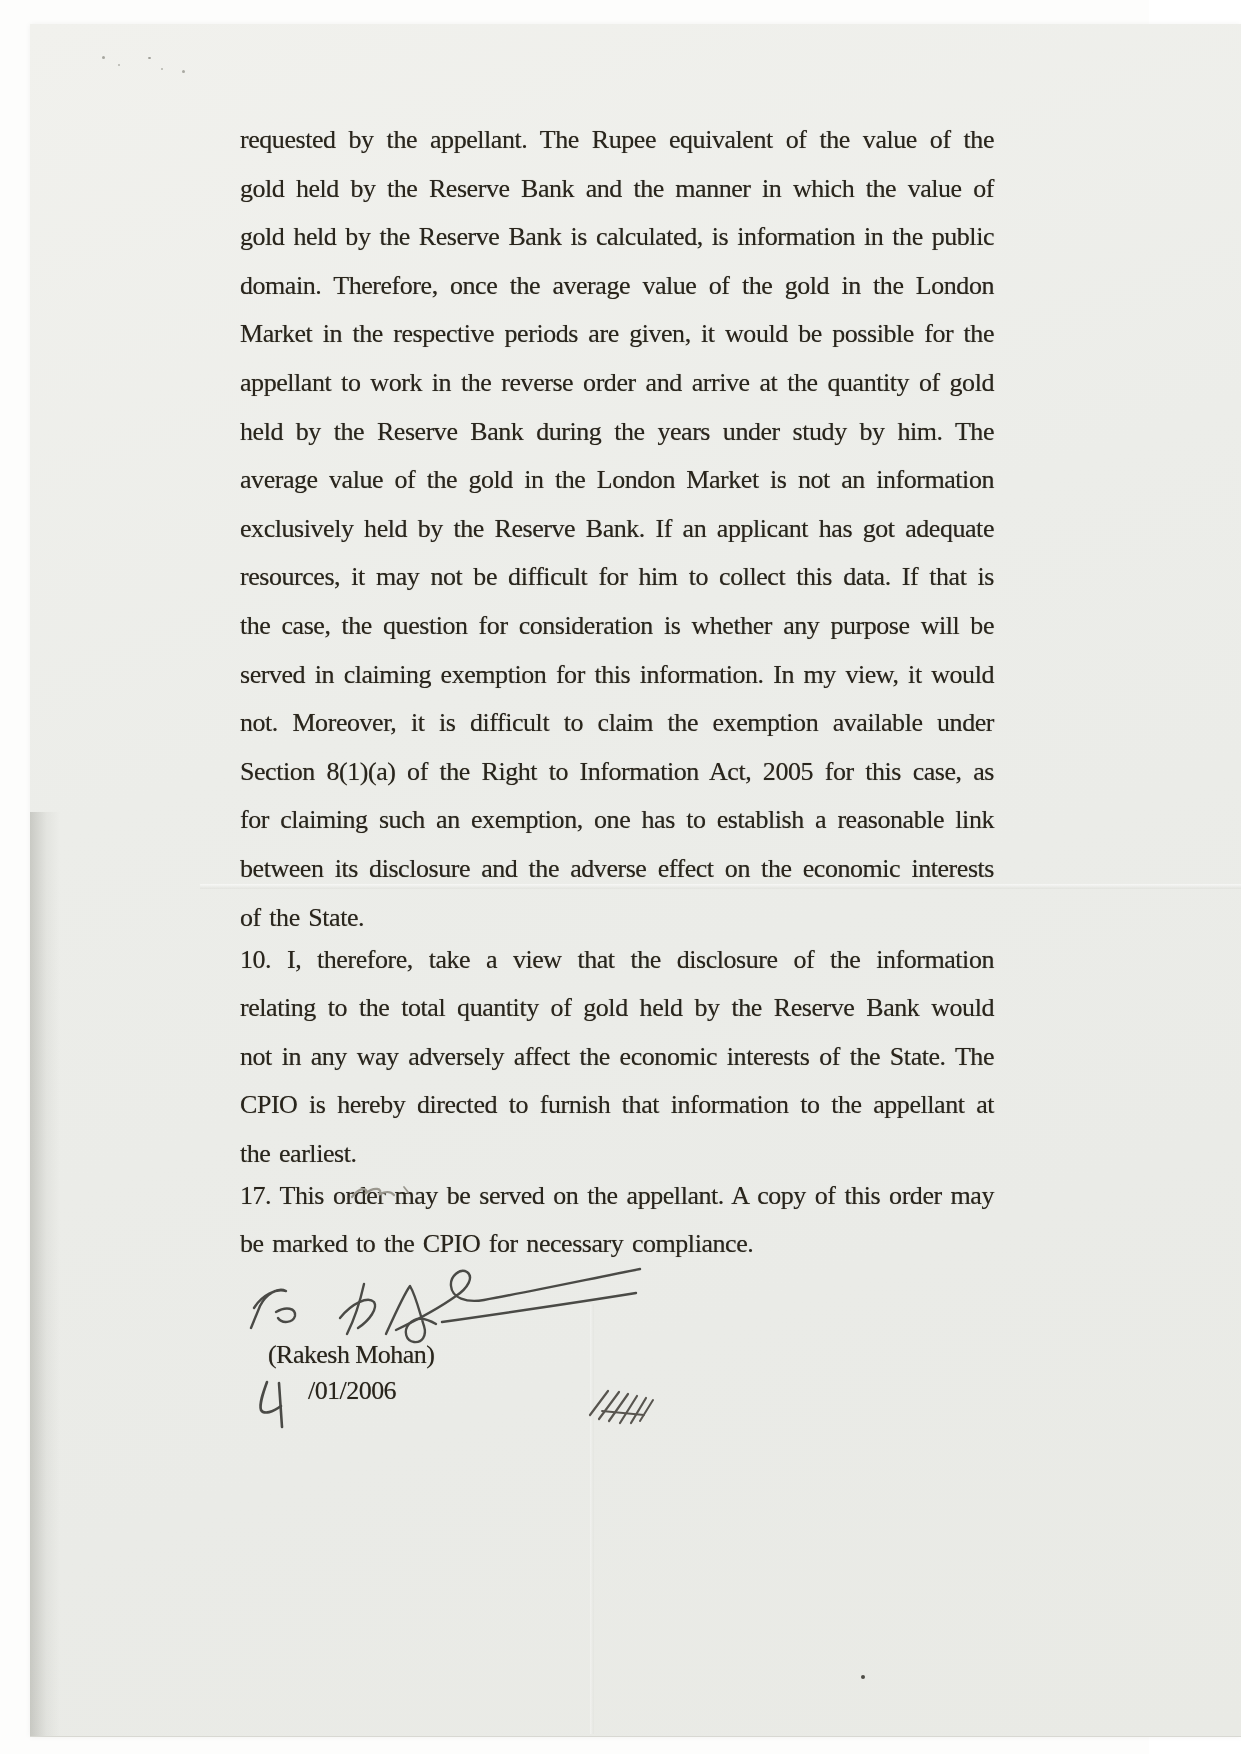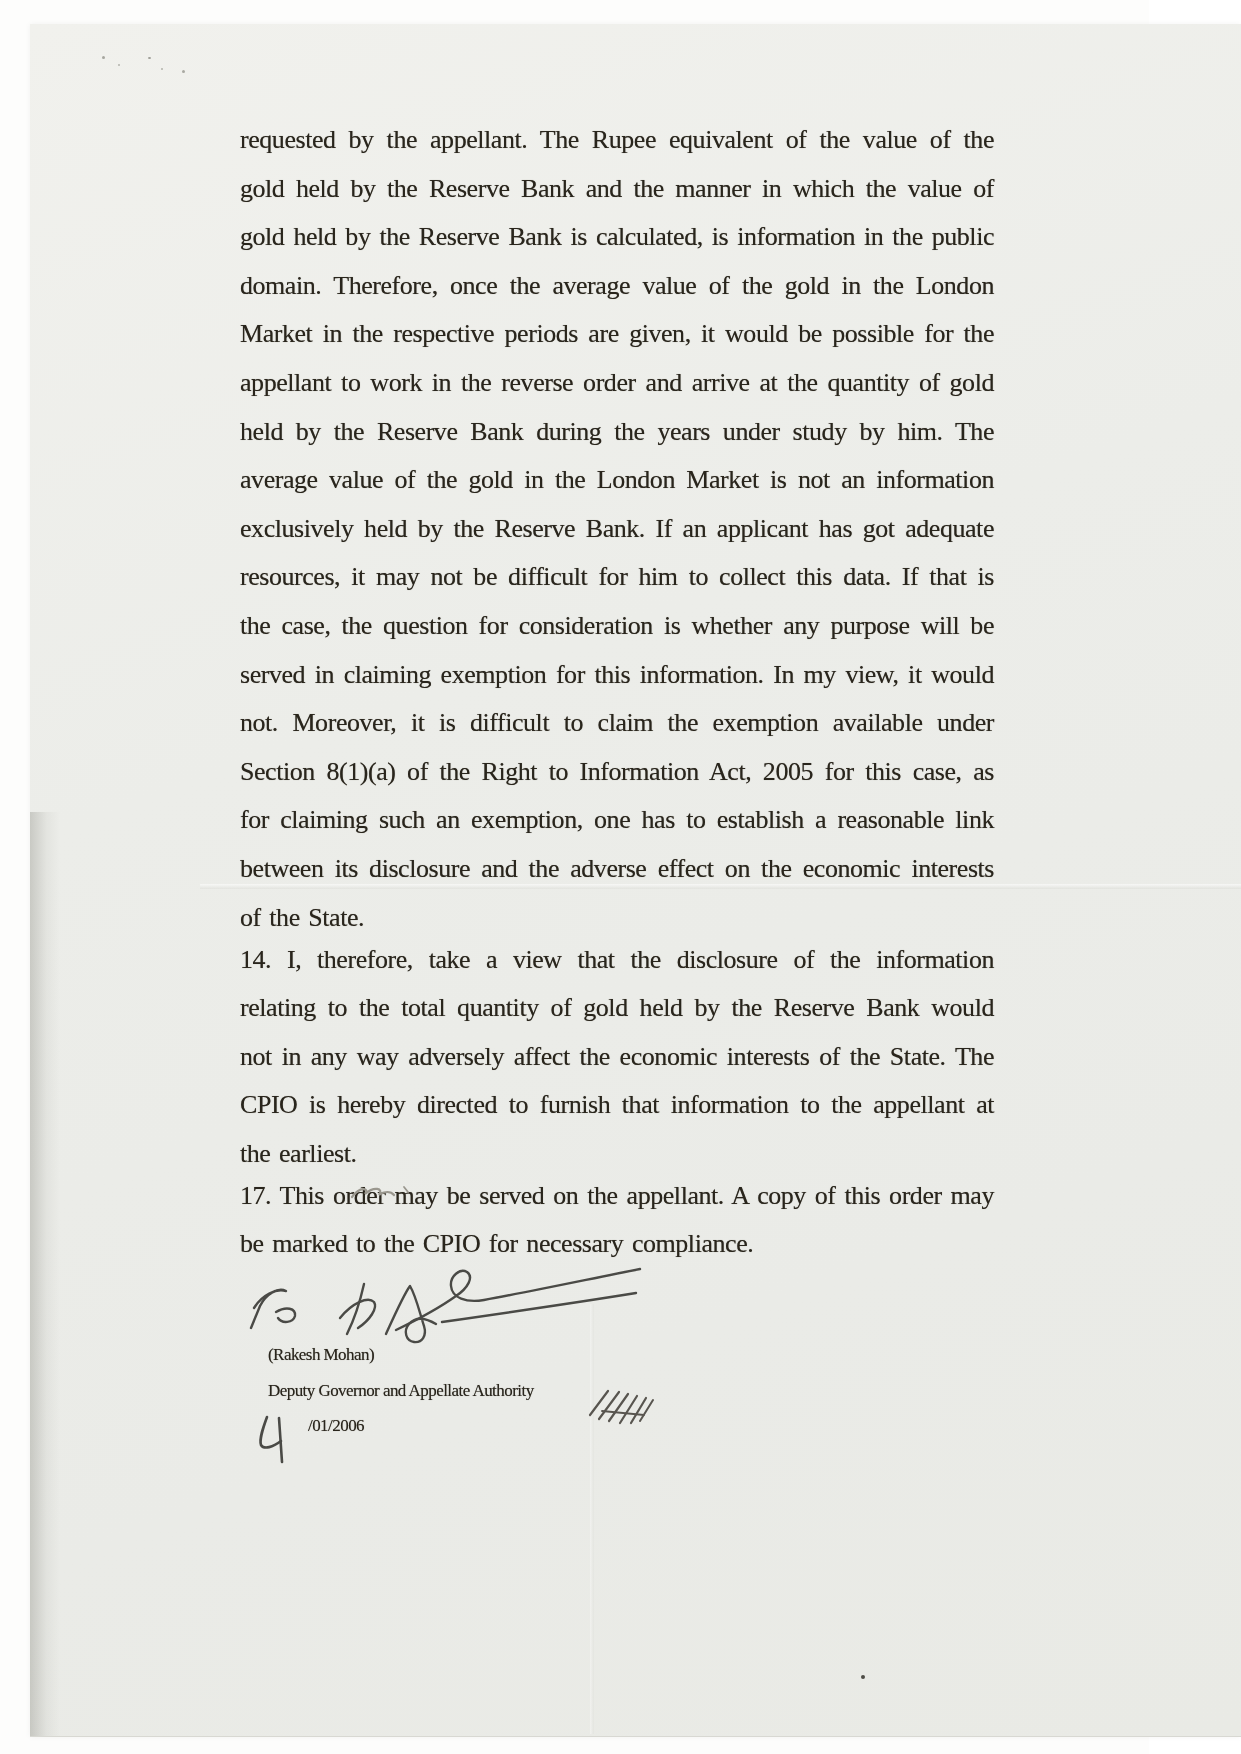--- a/index.html
+++ b/index.html
@@ -49,21 +49,21 @@
     text-align:justify;
     text-shadow:0 0 .7px rgba(41,37,28,.55);
     margin:0;
   }
   #para-continuation{left:240px;top:116px;width:754px;line-height:48.6px;}
   #para-11{left:240px;top:936px;width:754px;line-height:48.4px;}
   #para-12{left:240px;top:1172px;width:754px;line-height:48.4px;}
 
   .sig-block{
     position:absolute;left:268px;top:1337px;width:560px;
-    color:#29251c;font-size:17px;letter-spacing:-0.55px;line-height:35.5px;
+    color:#29251c;font-size:26px;letter-spacing:-0.55px;line-height:35.5px;
     text-shadow:0 0 .7px rgba(41,37,28,.55);
   }
   .sig-line{position:relative;}
   .date-line{position:relative;padding-left:40px;height:44px;}
 
   svg.stroke-art{position:absolute;pointer-events:none;}
   .pen{stroke:#4a4a46;fill:none;stroke-linecap:round;stroke-linejoin:round;}
   .smudge-light{stroke:#9a978e;fill:none;stroke-linecap:round;}
   .smudge-dark{stroke:#34302a;fill:none;stroke-linecap:round;}
 </style>
@@ -81,21 +81,21 @@
     <div class="speck" style="left:88px;top:40px;width:2px;height:2px;background:#b3b3ac;"></div>
     <div class="speck" style="left:118px;top:33px;width:3px;height:2px;background:#9d9d96;"></div>
     <div class="speck" style="left:152px;top:46px;width:3px;height:3px;background:#a9a9a2;"></div>
     <div class="speck" style="left:131px;top:44px;width:2px;height:2px;background:#b3b3ab;"></div>
 
     <div class="speck" style="left:831px;top:1651px;width:4px;height:4px;background:#4d4c46;"></div>
   </div>
 
   <p class="body-text" id="para-continuation">requested by the appellant. The Rupee equivalent of the value of the gold held by the Reserve Bank and the manner in which the value of gold held by the Reserve Bank is calculated, is information in the public domain. Therefore, once the average value of the gold in the London Market in the respective periods are given, it would be possible for the appellant to work in the reverse order and arrive at the quantity of gold held by the Reserve Bank during the years under study by him. The average value of the gold in the London Market is not an information exclusively held by the Reserve Bank. If an applicant has got adequate resources, it may not be difficult for him to collect this data. If that is the case, the question for consideration is whether any purpose will be served in claiming exemption for this information. In my view, it would not.  Moreover, it is difficult to claim the exemption available under Section 8(1)(a) of the Right to Information Act, 2005 for this case, as for claiming such an exemption, one has to establish a reasonable link between its disclosure and the adverse effect on the economic interests of the State.</p>
 
-  <p class="body-text" id="para-11">14. I, therefore, take a view that the disclosure of the information relating to the total quantity of gold held by the Reserve Bank would not in any way adversely affect the economic interests of the State. The CPIO is hereby directed to furnish that information to the appellant at the earliest.</p>
+  <p class="body-text" id="para-11">10. I, therefore, take a view that the disclosure of the information relating to the total quantity of gold held by the Reserve Bank would not in any way adversely affect the economic interests of the State. The CPIO is hereby directed to furnish that information to the appellant at the earliest.</p>
 
   <p class="body-text" id="para-12">17. This order may be served on the appellant. A copy of this order may be marked to the CPIO for necessary compliance.</p>
 
   <svg class="stroke-art" style="left:348px;top:1178px;" width="70" height="28" viewBox="0 0 70 28">
     <path class="smudge-light" stroke-width="2.2" d="M4 19 C 12 8, 22 10, 17 16 C 26 8, 36 10, 31 17 C 36 13, 43 13, 46 17"></path>
     <path class="smudge-light" stroke-width="1.8" d="M56 9 L60 14"></path>
   </svg>
 
   <svg class="stroke-art" style="left:246px;top:1256px;" width="440" height="100" viewBox="0 0 440 100">
 
@@ -107,21 +107,20 @@
 
     <path class="pen" stroke-width="2.4" d="M140 78 C 150 56, 158 38, 164 30 C 170 40, 174 58, 178 70 C 181 80, 176 87, 168 86 C 160 85, 157 75, 163 68 C 170 60, 180 62, 190 68"></path>
 
     <path class="pen" stroke-width="2.4" d="M150 74 C 175 62, 196 50, 210 40 C 222 32, 228 21, 221 16 C 214 12, 204 20, 205 30 C 206 42, 220 47, 238 44 C 282 36, 334 25, 394 13"></path>
 
     <path class="pen" stroke-width="2.4" d="M196 66 C 252 58, 322 48, 390 37"></path>
   </svg>
 
   <div class="sig-block">
     <div class="sig-line">(Rakesh Mohan)</div>
-    <div class="sig-line">Deputy Governor and Appellate Authority</div>
     <div class="date-line">
       
       <svg class="stroke-art" style="left:-14px;top:4px;" width="40" height="52" viewBox="0 0 40 52">
         <path class="pen" stroke-width="2.6" d="M13 5 C 9 16, 5 27, 7 33 C 10 38, 19 35, 27 29"></path>
         <path class="pen" stroke-width="2.6" d="M25 6 C 26 20, 27 36, 28 50"></path>
       </svg>
       <span>/01/2006</span>
     </div>
 
     <svg class="stroke-art" style="left:314px;top:42px;" width="96" height="52" viewBox="0 0 96 52">

